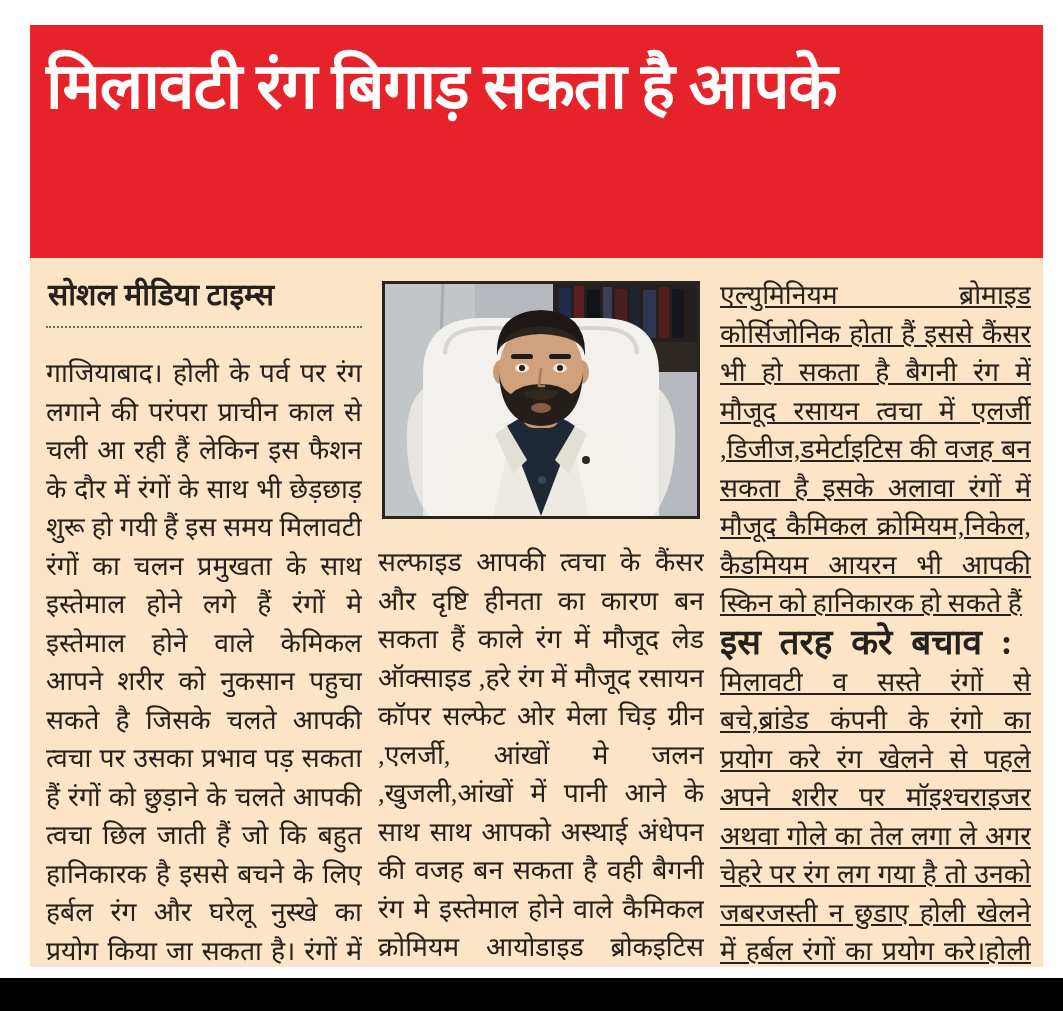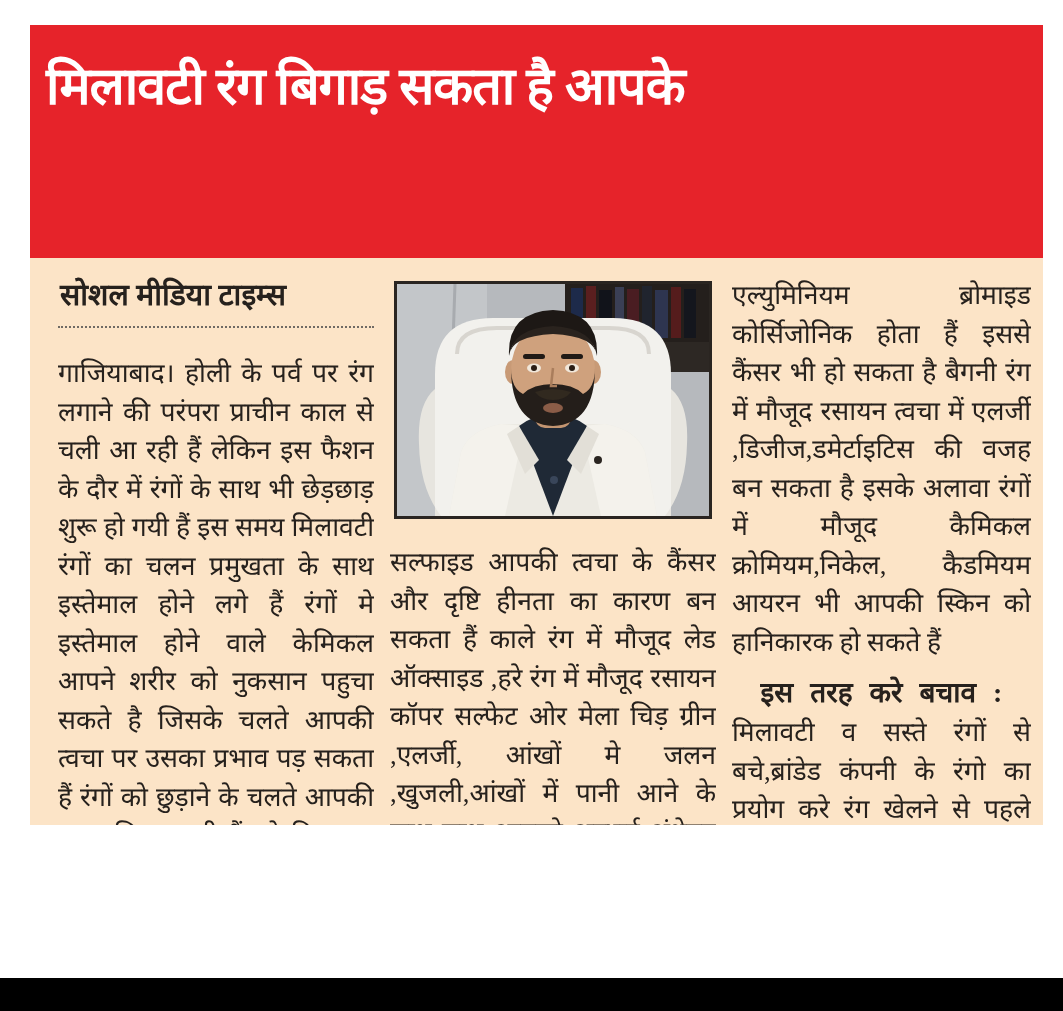--- a/index.html
+++ b/index.html
@@ -19,60 +19,60 @@
   .banner{
     background:#e6232a;
     height:233px;
     padding:10px 16px 0 16px;
     box-sizing:border-box;
     overflow:hidden;
   }
   .banner .hl{
     color:#ffffff;
     font-weight:bold;
-    font-size:52px;
+    font-size:64px;
     line-height:104px;
     white-space:nowrap;
     letter-spacing:-1px;
   }
   
   .article-body{
     background:#fce4c7;
-    height:567px;
+    height:709px;
     box-sizing:border-box;
-    padding:14px 12px 0 28px;
+    padding:14px 12px 0 16px;
     display:grid;
     grid-template-columns:316px 326px 1fr;
     column-gap:16px;
     overflow:hidden;
     color:#26211d;
   }
   .col{overflow:hidden;}
   .byline{
     font-weight:bold;
     font-size:30px;
     line-height:34px;
     padding:6px 0 14px 2px;
     border-bottom:2px dotted #6f6a64;
   }
   .para{
     font-size:26.5px;
     line-height:38.5px;
     text-align:justify;
     margin-top:26px;
   }
-  .para.tight{margin-top:0;}
+  .para.tight{margin-top:0;text-decoration:underline;}
   .dateline{font-weight:normal;}
   .subhead{
     font-weight:bold;
-    font-size:28px;
+    font-size:35px;
     line-height:40px;
-    text-align:center;
+    text-align:left;
     word-spacing:10px;
-    margin-top:12px;
+    margin-top:0;
   }
   
   .photo-frame{
     margin:9px 2px 0 4px;
     border:3px solid #2a2521;
     width:312px;height:232px;
     background:#b3b6ba;
     overflow:hidden;
   }
   .photo-frame svg{display:block;}

